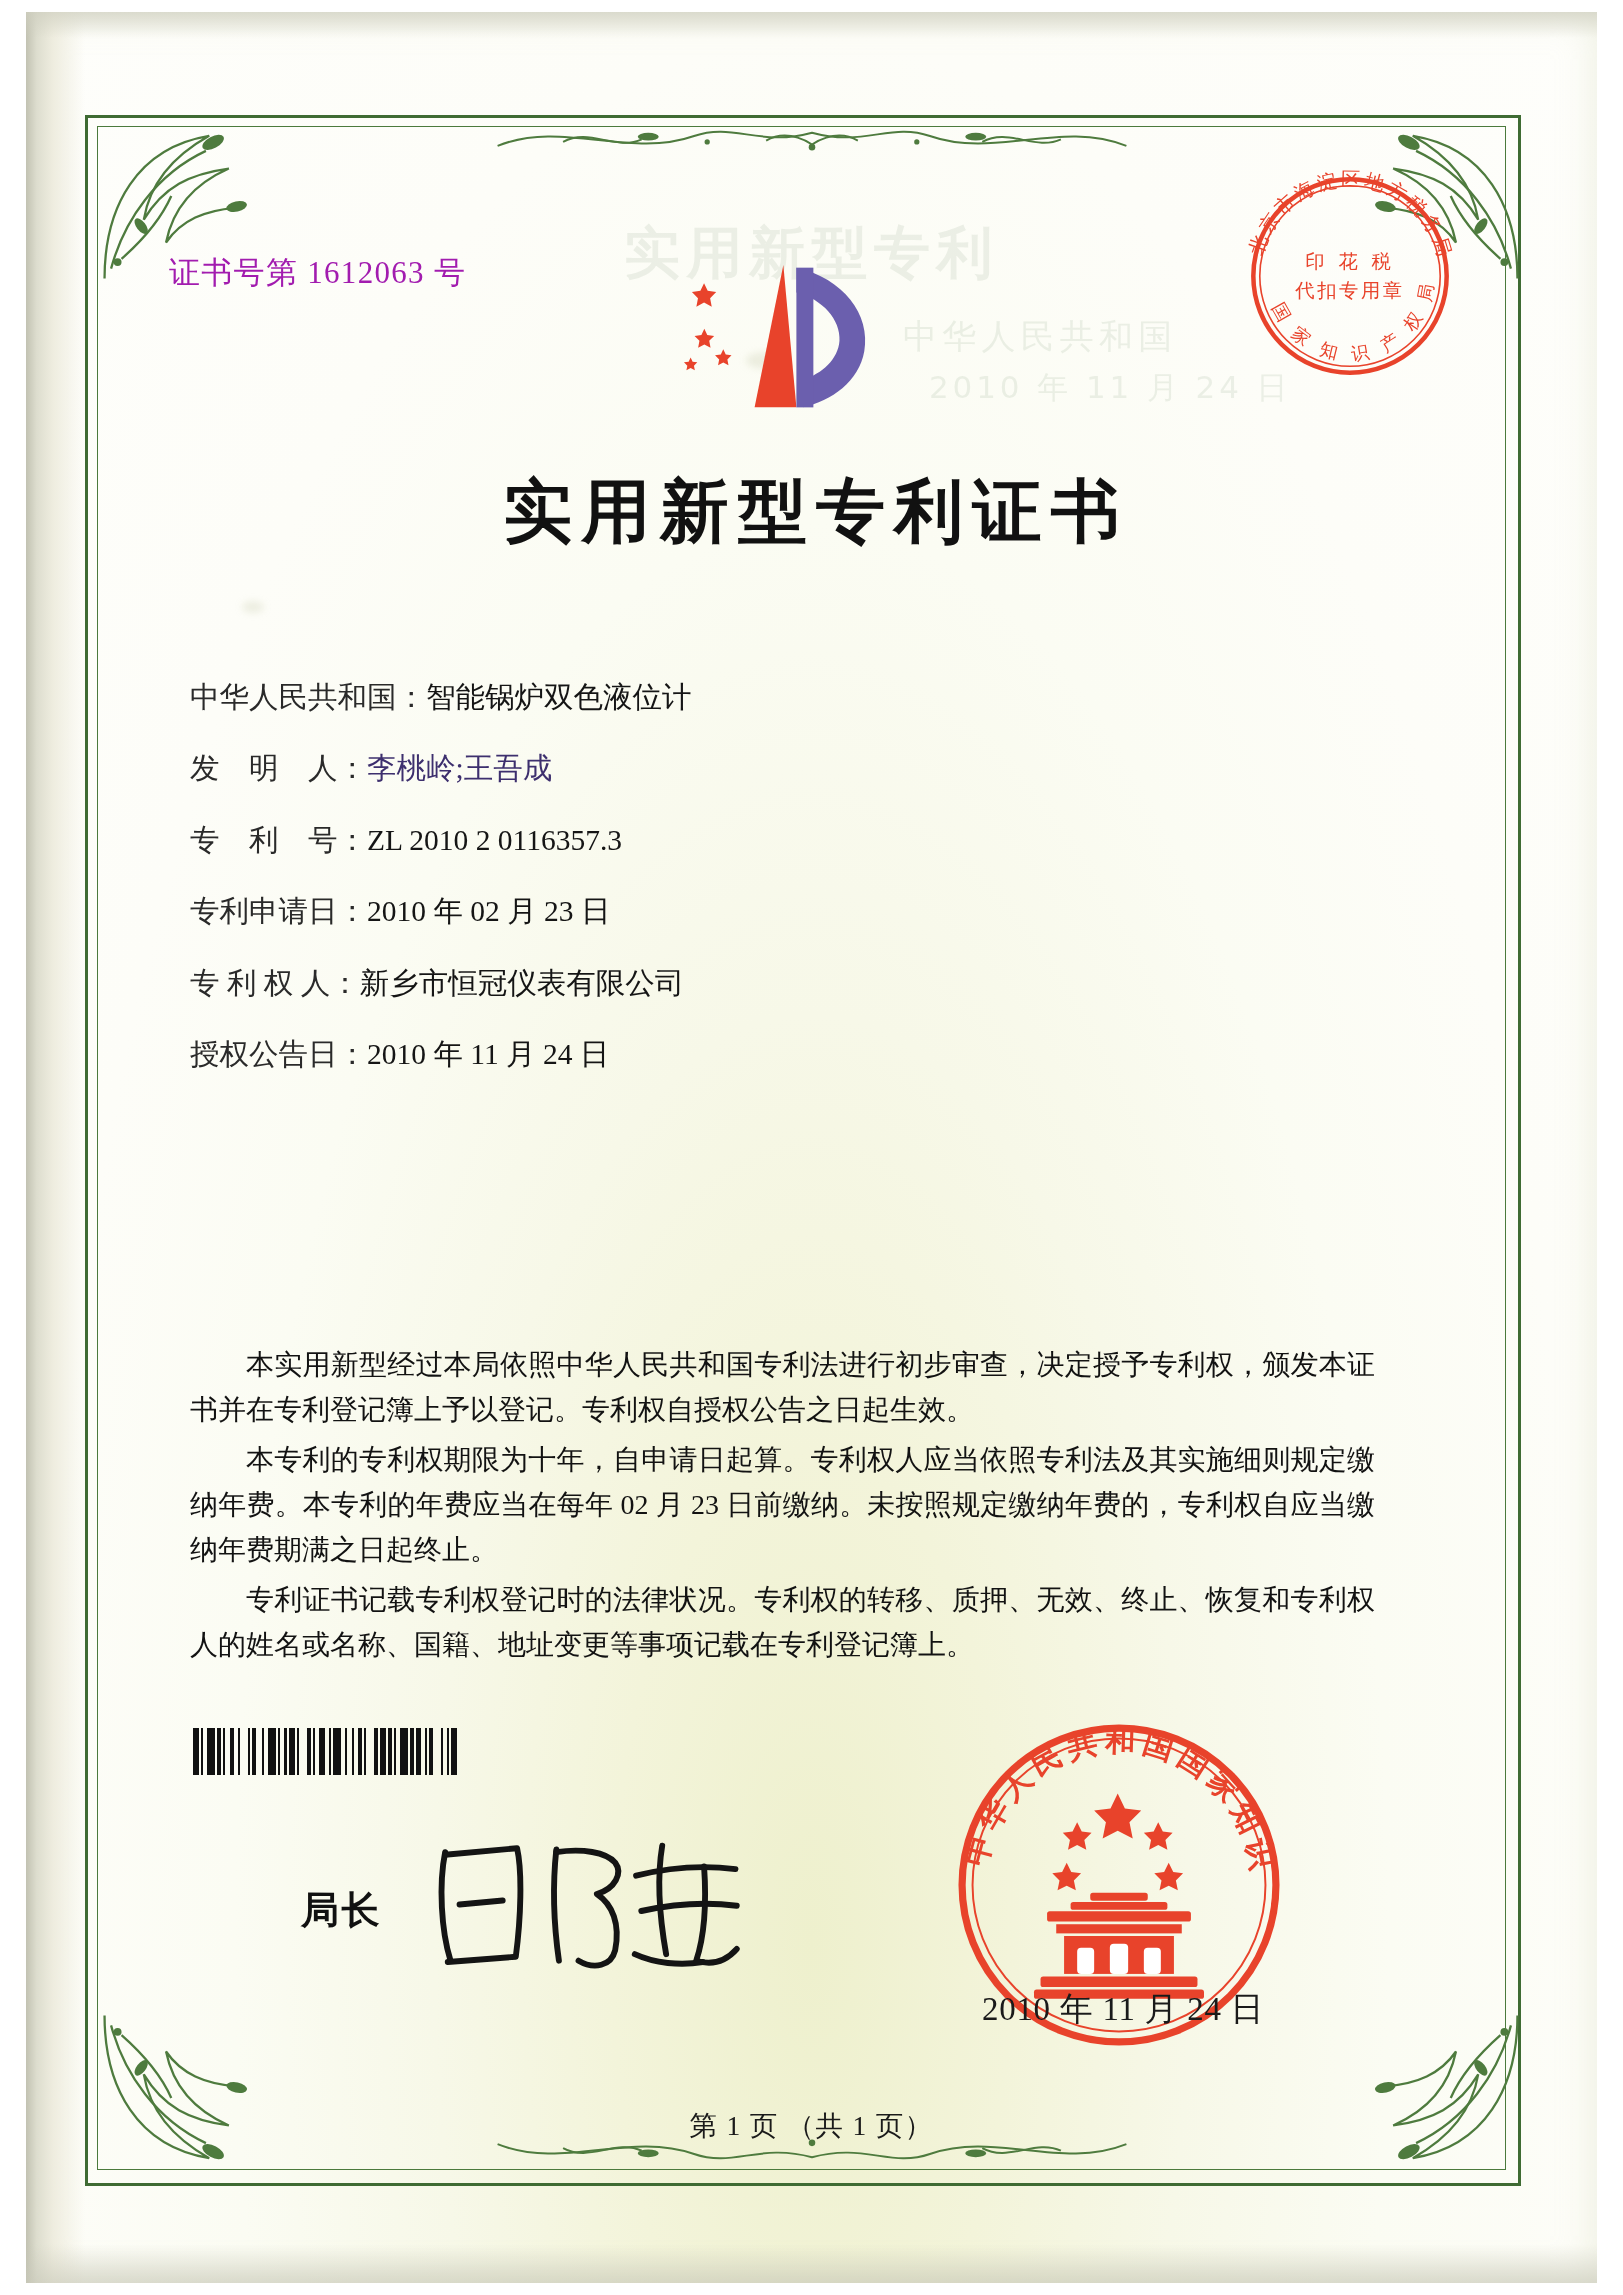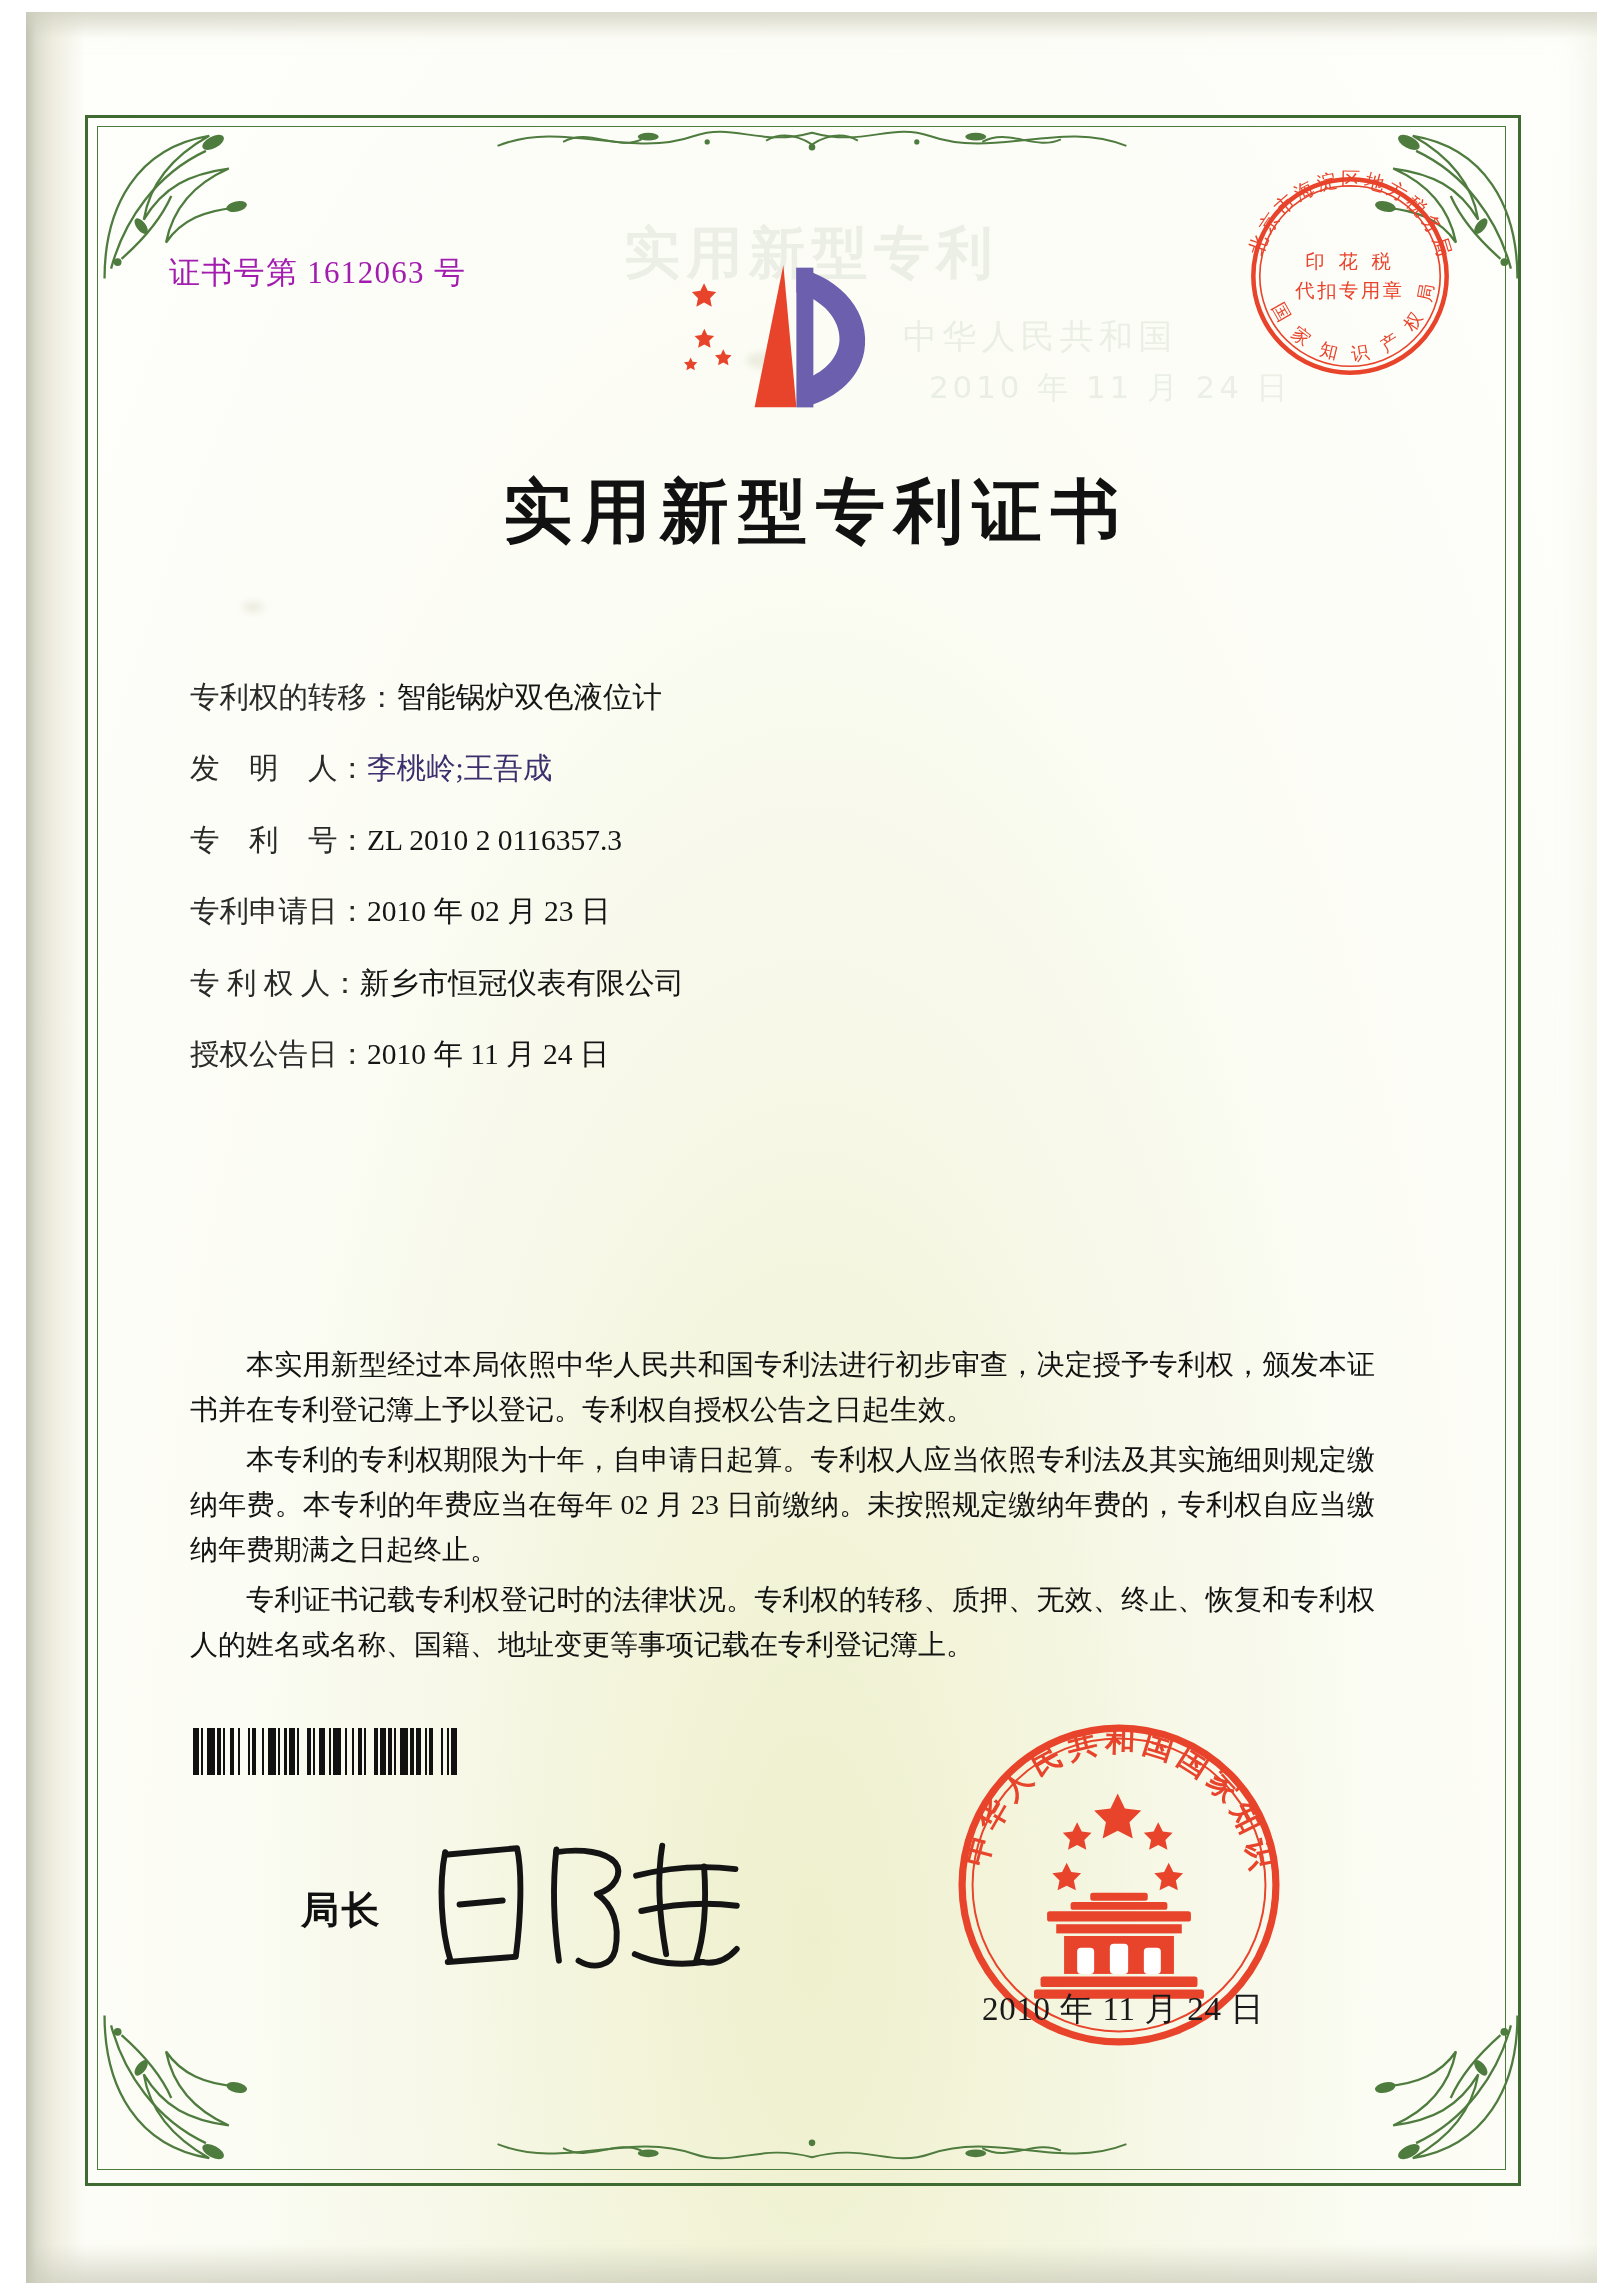--- a/index.html
+++ b/index.html
@@ -421,21 +421,21 @@
       <textPath href="#taxArcBottom" startOffset="12%">国 家 知 识 产 权 局</textPath>
     </text>
     <text x="180" y="168" text-anchor="middle" font-family="'DejaVu Sans',sans-serif" font-size="30" fill="#e8432b" letter-spacing="6">印 花 税</text>
     <text x="180" y="212" text-anchor="middle" font-family="'DejaVu Sans',sans-serif" font-size="30" fill="#e8432b" letter-spacing="4">代扣专用章</text>
   </svg>
 
   <div class="doc-title">实用新型专利证书</div>
 
   <div class="fields">
     <div class="field-row">
-      <span class="field-label">专利权的转移：</span><span class="field-value">智能锅炉双色液位计</span>
+      <span class="field-label">中华人民共和国：</span><span class="field-value">智能锅炉双色液位计</span>
     </div>
     <div class="field-row">
       <span class="field-label">发　明　人：</span><span class="field-value purple">李桃岭;王吾成</span>
     </div>
     <div class="field-row">
       <span class="field-label">专　利　号：</span><span class="field-value">ZL 2010 2 0116357.3</span>
     </div>
     <div class="field-row">
       <span class="field-label">专利申请日：</span><span class="field-value">2010 年 02 月 23 日</span>
     </div>
@@ -572,14 +572,15 @@
         <rect x="246" y="350" width="28" height="46" rx="6"></rect>
         <rect x="298" y="356" width="26" height="40" rx="6"></rect>
       </g>
       <rect x="186" y="286" width="148" height="12" rx="4"></rect>
       <rect x="216" y="272" width="88" height="12" rx="4"></rect>
     </g>
   </svg>
 
   <div class="issue-date">2010 年 11 月 24 日</div>
 
+  <div class="page-footer">第 1 页 （共 1 页）</div>
 </div>
 
 
 </body></html>

